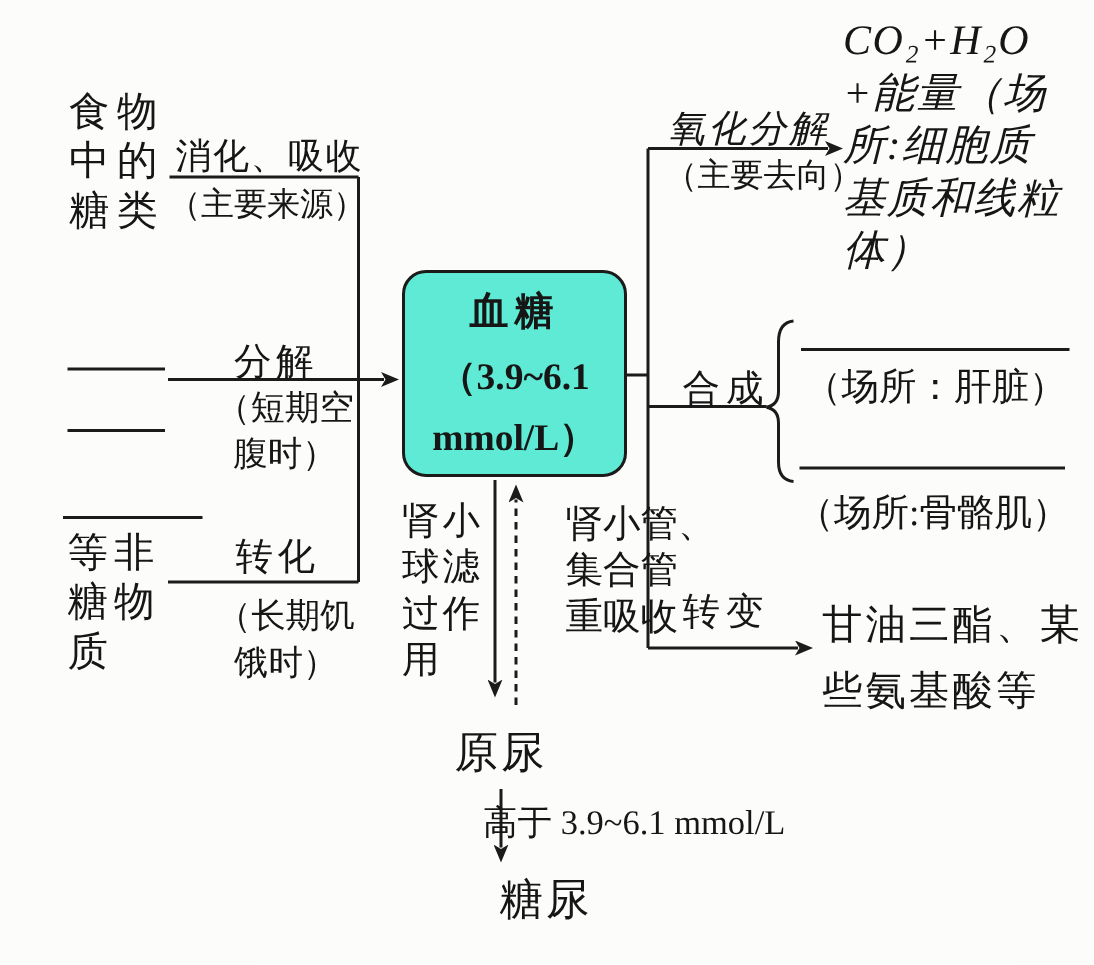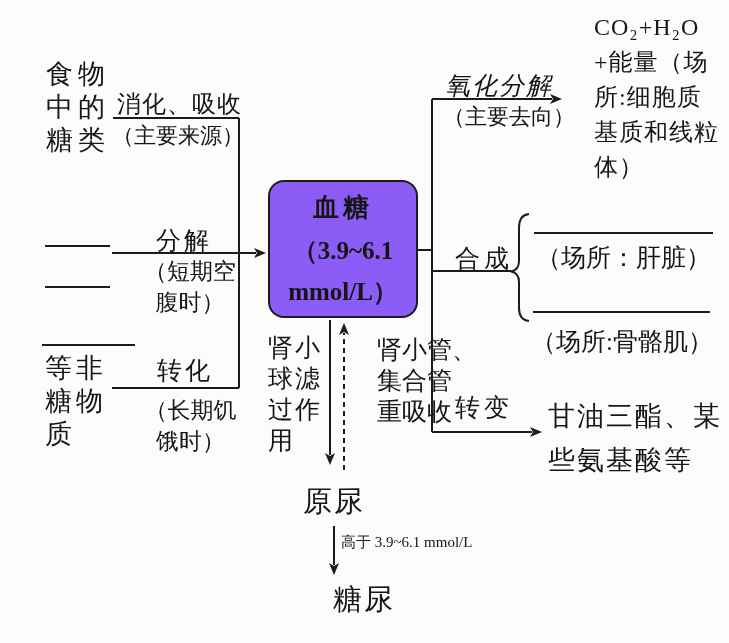--- a/index.html
+++ b/index.html
@@ -14,21 +14,21 @@
   .lines-layer { position:absolute; left:0; top:0; width:729px; height:643px; }
   .t { position:absolute; white-space:nowrap; }
   .stack div { white-space:nowrap; }
   .glucose-box {
     position:absolute; left:268px; top:180px;
     width:150px; height:138px;
     border:2.5px solid #1b1b1b; border-radius:16px;
     box-sizing:border-box;
     display:flex; flex-direction:column;
     justify-content:space-evenly; align-items:center;
-    background:#8b5cf6;
+    background:#5eead4;
   }
   .glucose-box .bx1 { font-size:26px; letter-spacing:4px; font-weight:bold; }
   .glucose-box .bx2, .glucose-box .bx3 { font-size:25px; font-weight:bold; }
 </style>
 </head>
 <body>
 
 <div class="canvas">
 
   <svg class="lines-layer" viewBox="0 0 729 643" xmlns="http://www.w3.org/2000/svg">
@@ -102,27 +102,27 @@
     <div>用</div>
   </div>
 
   <div class="t stack" style="left:349px; top:334px; font-size:25px; line-height:31px;margin-left:28px;">
     <div>肾小管、</div>
     <div>集合管</div>
     <div>重吸收</div>
   </div>
 
   <div class="t" style="left:303px; top:482px; font-size:29px; letter-spacing:2px;">原尿</div>
-  <div class="t" style="left:341px; top:533px; font-size:15px;">高于 3.9~6.1 mmol/L</div>
+  <div class="t" style="left:322px; top:533px; font-size:23px;">高于 3.9~6.1 mmol/L</div>
   <div class="t" style="left:304px; top:580px; font-size:29px; letter-spacing:2px;margin-left:29px;">糖尿</div>
 
   <div class="t" style="left:445px; top:69px; font-size:25px; letter-spacing:2px;font-style:italic;">氧化分解</div>
   <div class="t" style="left:443px; top:102px; font-size:22px;">（主要去向）</div>
 
-  <div class="t stack" style="left:594px; top:10px; font-size:24px; line-height:35px; letter-spacing:1px;">
+  <div class="t stack" style="left:562px; top:10px; font-size:28px; line-height:35px; letter-spacing:1px;font-style:italic;">
     <div>CO₂+H₂O</div>
     <div>+能量（场</div>
     <div>所:细胞质</div>
     <div>基质和线粒</div>
     <div>体）</div>
   </div>
 
   <div class="t" style="left:455px; top:242px; font-size:25px; letter-spacing:4px;">合成</div>
   <div class="t" style="left:536px; top:241px; font-size:25px;">（场所：肝脏）</div>
   <div class="t" style="left:531px; top:325px; font-size:25px;">（场所:骨骼肌）</div>

